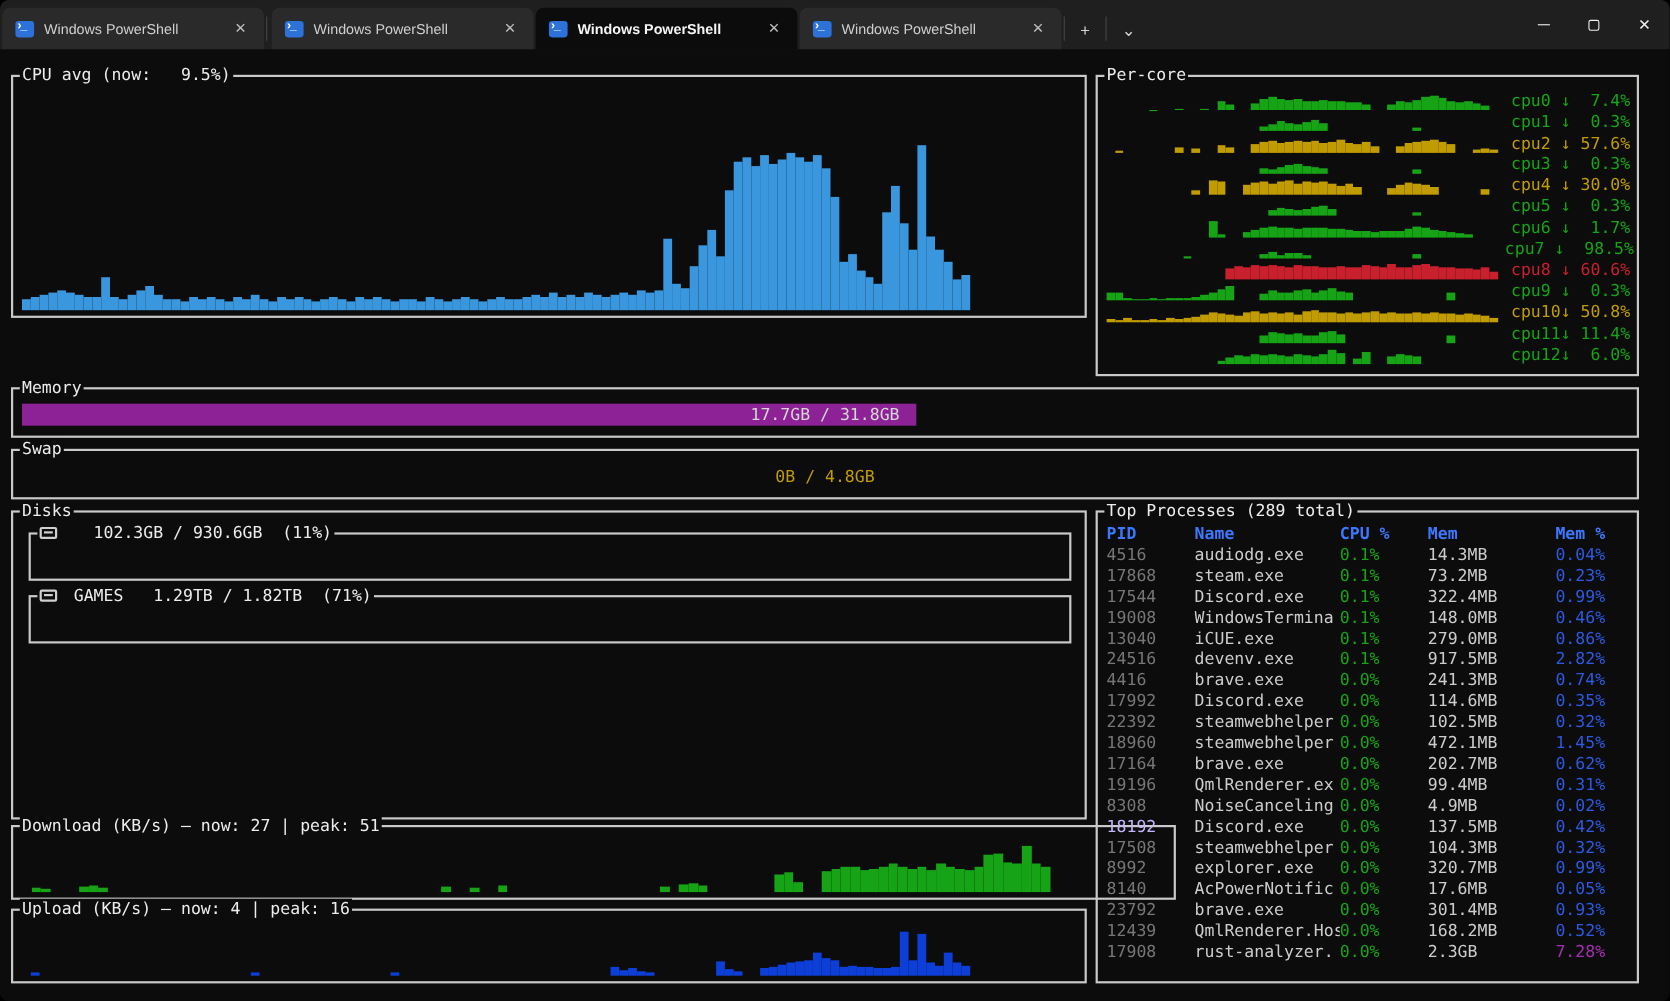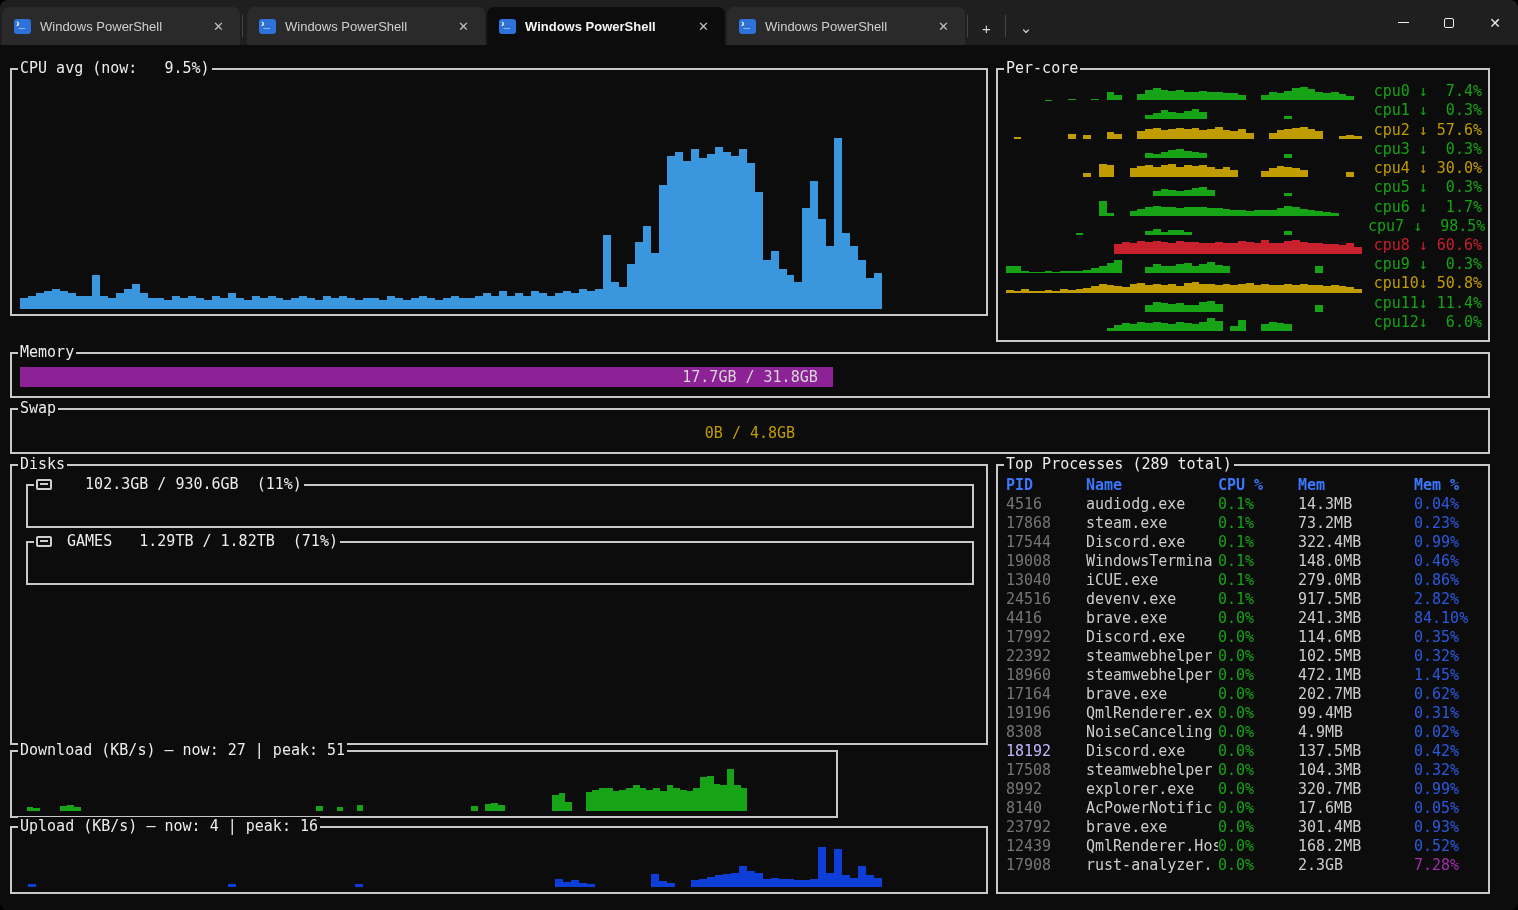--- a/index.html
+++ b/index.html
@@ -110,21 +110,21 @@
       <div class="win-btn">
           <span class="max-glyph"></span>
         </div>
       <div class="win-btn close">✕</div>
     </div>
   </div>
 
   <div class="term">
 
 
-    <div class="panel" style="left:10px; top:23px; width:978px; height:248px;">
+    <div class="panel" style="left:10px; top:23px; width:978px; height:221px;">
       <div class="panel-title">CPU avg (now:   9.5%)</div>
       <div class="bars" id="cpu-bars">
           <div class="bar" style="height: 5%; background: rgb(58, 150, 221);"></div>
           <div class="bar" style="height: 6%; background: rgb(58, 150, 221);"></div>
           <div class="bar" style="height: 7%; background: rgb(58, 150, 221);"></div>
           <div class="bar" style="height: 8%; background: rgb(58, 150, 221);"></div>
           <div class="bar" style="height: 9%; background: rgb(58, 150, 221);"></div>
           <div class="bar" style="height: 8%; background: rgb(58, 150, 221);"></div>
           <div class="bar" style="height: 7%; background: rgb(58, 150, 221);"></div>
           <div class="bar" style="height: 6%; background: rgb(58, 150, 221);"></div>
@@ -937,21 +937,21 @@
         </div>
       </div>
 
       <div class="subpanel" style="left:14px; top:75px; width:948px; height:44px;">
         <div class="panel-title">
           <span class="drive-icon"></span><span> GAMES   1.29TB / 1.82TB  (71%)</span>
         </div>
       </div>
     </div>
 
-    <div class="panel" style="left:10px; top:705px; width:828px; height:68px;padding-left:36px;">
+    <div class="panel" style="left:10px; top:705px; width:1059px; height:68px;padding-left:36px;">
       <div class="panel-title">Download (KB/s) — now: 27 | peak: 51</div>
       <div class="bars" style="top:12px;" id="dl-bars">
           <div class="bar" style="height: 0%;"></div>
           <div class="bar" style="height: 8%; background: rgb(22, 163, 22);"></div>
           <div class="bar" style="height: 6%; background: rgb(22, 163, 22);"></div>
           <div class="bar" style="height: 0%;"></div>
           <div class="bar" style="height: 0%;"></div>
           <div class="bar" style="height: 0%;"></div>
           <div class="bar" style="height: 10%; background: rgb(22, 163, 22);"></div>
           <div class="bar" style="height: 12%; background: rgb(22, 163, 22);"></div>
@@ -1200,21 +1200,21 @@
       <div class="panel-title">Top Processes (289 total)</div>
       <div class="proc-grid">
         <div class="proc-row" id="proc-head"><span style="color: rgb(59, 120, 255); font-weight: bold;">PID</span><span style="color: rgb(59, 120, 255); font-weight: bold;">Name</span><span style="color: rgb(59, 120, 255); font-weight: bold;">CPU %</span><span style="color: rgb(59, 120, 255); font-weight: bold;">Mem</span><span style="color: rgb(59, 120, 255); font-weight: bold;">Mem %</span></div>
         <div id="proc-body">
             <div class="proc-row"><span style="color: rgb(118, 118, 118);">4516</span><span style="color: rgb(204, 204, 204);">audiodg.exe</span><span style="color: rgb(22, 163, 22);">0.1%</span><span style="color: rgb(204, 204, 204);">14.3MB</span><span style="color: rgb(43, 89, 224);">0.04%</span></div>
             <div class="proc-row"><span style="color: rgb(118, 118, 118);">17868</span><span style="color: rgb(204, 204, 204);">steam.exe</span><span style="color: rgb(22, 163, 22);">0.1%</span><span style="color: rgb(204, 204, 204);">73.2MB</span><span style="color: rgb(43, 89, 224);">0.23%</span></div>
             <div class="proc-row"><span style="color: rgb(118, 118, 118);">17544</span><span style="color: rgb(204, 204, 204);">Discord.exe</span><span style="color: rgb(22, 163, 22);">0.1%</span><span style="color: rgb(204, 204, 204);">322.4MB</span><span style="color: rgb(43, 89, 224);">0.99%</span></div>
             <div class="proc-row"><span style="color: rgb(118, 118, 118);">19008</span><span style="color: rgb(204, 204, 204);">WindowsTermina</span><span style="color: rgb(22, 163, 22);">0.1%</span><span style="color: rgb(204, 204, 204);">148.0MB</span><span style="color: rgb(43, 89, 224);">0.46%</span></div>
             <div class="proc-row"><span style="color: rgb(118, 118, 118);">13040</span><span style="color: rgb(204, 204, 204);">iCUE.exe</span><span style="color: rgb(22, 163, 22);">0.1%</span><span style="color: rgb(204, 204, 204);">279.0MB</span><span style="color: rgb(43, 89, 224);">0.86%</span></div>
             <div class="proc-row"><span style="color: rgb(118, 118, 118);">24516</span><span style="color: rgb(204, 204, 204);">devenv.exe</span><span style="color: rgb(22, 163, 22);">0.1%</span><span style="color: rgb(204, 204, 204);">917.5MB</span><span style="color: rgb(43, 89, 224);">2.82%</span></div>
-            <div class="proc-row"><span style="color: rgb(118, 118, 118);">4416</span><span style="color: rgb(204, 204, 204);">brave.exe</span><span style="color: rgb(22, 163, 22);">0.0%</span><span style="color: rgb(204, 204, 204);">241.3MB</span><span style="color: rgb(43, 89, 224);">84.10%</span></div>
+            <div class="proc-row"><span style="color: rgb(118, 118, 118);">4416</span><span style="color: rgb(204, 204, 204);">brave.exe</span><span style="color: rgb(22, 163, 22);">0.0%</span><span style="color: rgb(204, 204, 204);">241.3MB</span><span style="color: rgb(43, 89, 224);">0.74%</span></div>
             <div class="proc-row"><span style="color: rgb(118, 118, 118);">17992</span><span style="color: rgb(204, 204, 204);">Discord.exe</span><span style="color: rgb(22, 163, 22);">0.0%</span><span style="color: rgb(204, 204, 204);">114.6MB</span><span style="color: rgb(43, 89, 224);">0.35%</span></div>
             <div class="proc-row"><span style="color: rgb(118, 118, 118);">22392</span><span style="color: rgb(204, 204, 204);">steamwebhelper</span><span style="color: rgb(22, 163, 22);">0.0%</span><span style="color: rgb(204, 204, 204);">102.5MB</span><span style="color: rgb(43, 89, 224);">0.32%</span></div>
             <div class="proc-row"><span style="color: rgb(118, 118, 118);">18960</span><span style="color: rgb(204, 204, 204);">steamwebhelper</span><span style="color: rgb(22, 163, 22);">0.0%</span><span style="color: rgb(204, 204, 204);">472.1MB</span><span style="color: rgb(43, 89, 224);">1.45%</span></div>
             <div class="proc-row"><span style="color: rgb(118, 118, 118);">17164</span><span style="color: rgb(204, 204, 204);">brave.exe</span><span style="color: rgb(22, 163, 22);">0.0%</span><span style="color: rgb(204, 204, 204);">202.7MB</span><span style="color: rgb(43, 89, 224);">0.62%</span></div>
             <div class="proc-row"><span style="color: rgb(118, 118, 118);">19196</span><span style="color: rgb(204, 204, 204);">QmlRenderer.ex</span><span style="color: rgb(22, 163, 22);">0.0%</span><span style="color: rgb(204, 204, 204);">99.4MB</span><span style="color: rgb(43, 89, 224);">0.31%</span></div>
             <div class="proc-row"><span style="color: rgb(118, 118, 118);">8308</span><span style="color: rgb(204, 204, 204);">NoiseCanceling</span><span style="color: rgb(22, 163, 22);">0.0%</span><span style="color: rgb(204, 204, 204);">4.9MB</span><span style="color: rgb(43, 89, 224);">0.02%</span></div>
             <div class="proc-row"><span style="color: #c4b5fd;">18192</span><span style="color: rgb(204, 204, 204);">Discord.exe</span><span style="color: rgb(22, 163, 22);">0.0%</span><span style="color: rgb(204, 204, 204);">137.5MB</span><span style="color: rgb(43, 89, 224);">0.42%</span></div>
             <div class="proc-row"><span style="color: rgb(118, 118, 118);">17508</span><span style="color: rgb(204, 204, 204);">steamwebhelper</span><span style="color: rgb(22, 163, 22);">0.0%</span><span style="color: rgb(204, 204, 204);">104.3MB</span><span style="color: rgb(43, 89, 224);">0.32%</span></div>
             <div class="proc-row"><span style="color: rgb(118, 118, 118);">8992</span><span style="color: rgb(204, 204, 204);">explorer.exe</span><span style="color: rgb(22, 163, 22);">0.0%</span><span style="color: rgb(204, 204, 204);">320.7MB</span><span style="color: rgb(43, 89, 224);">0.99%</span></div>
             <div class="proc-row"><span style="color: rgb(118, 118, 118);">8140</span><span style="color: rgb(204, 204, 204);">AcPowerNotific</span><span style="color: rgb(22, 163, 22);">0.0%</span><span style="color: rgb(204, 204, 204);">17.6MB</span><span style="color: rgb(43, 89, 224);">0.05%</span></div>

